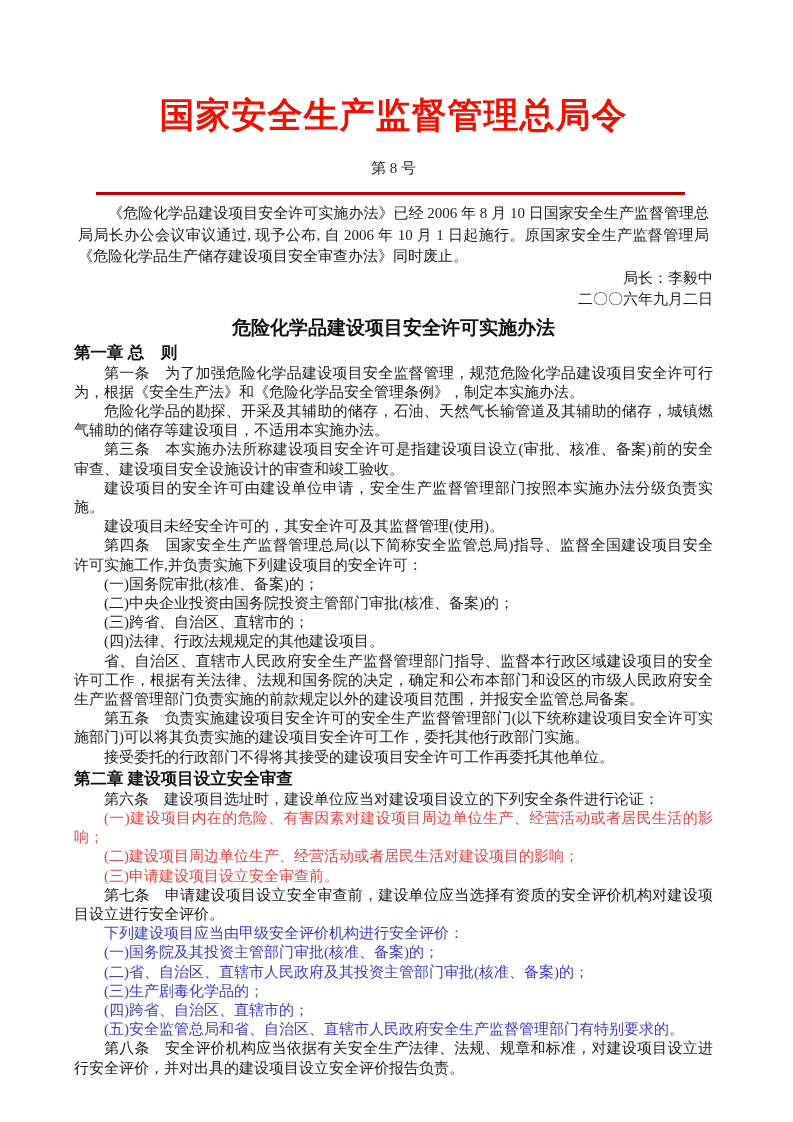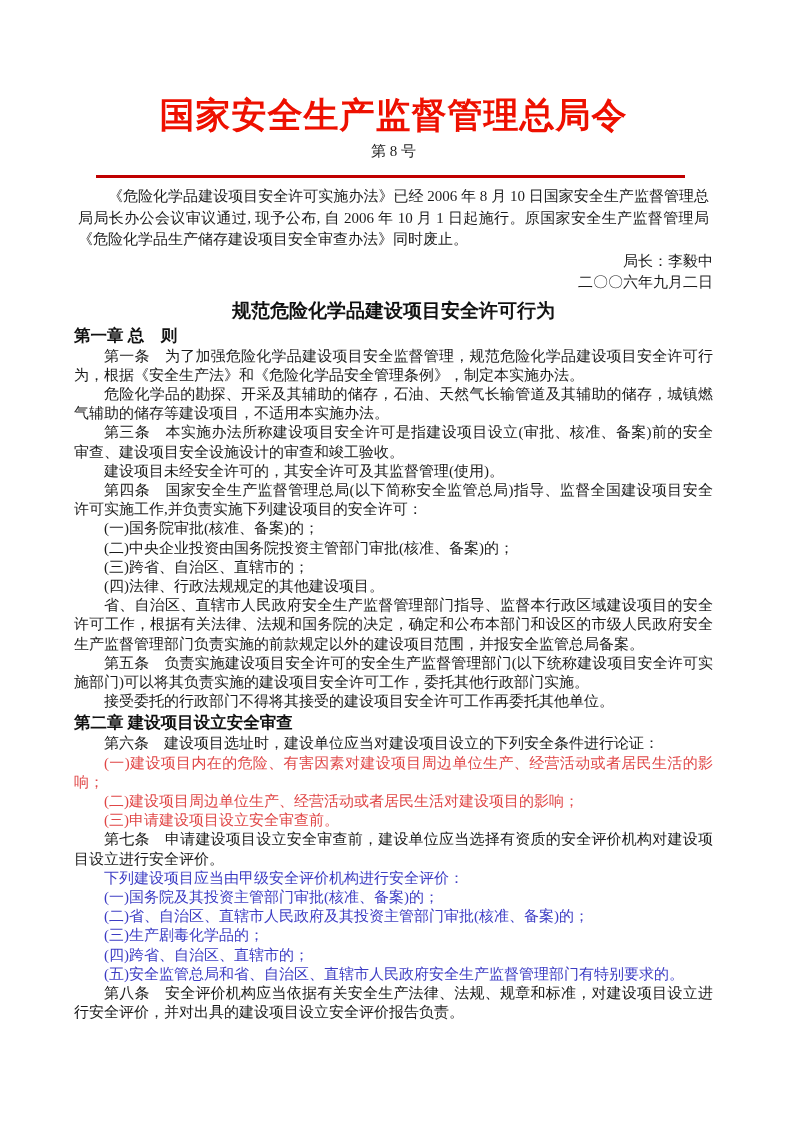--- a/index.html
+++ b/index.html
@@ -13,47 +13,48 @@
     width:793px;height:1122px;overflow:hidden;
     font-family:"Liberation Serif","DejaVu Serif",serif;
     color:#1b1b1b;
   }
   .page{box-sizing:border-box;width:789px;height:1122px;padding:96px 76px 0 74px;background:#ffffff;}
   .order-title{
     margin:0;text-align:center;font-weight:700;
     font-size:35px;line-height:40px;letter-spacing:1px;
     color:var(--title-red);
   }
-  .order-number{margin-top:5px;text-align:center;font-size:15px;line-height:20px;color:#222222;}
+  .order-number{margin-top:22px;text-align:center;font-size:15px;line-height:20px;color:#222222;}
   .red-rule{height:0;border:none;border-top:3px solid var(--rule-red);margin:14px 28px 0 22px;}
   .preamble{margin:8px 4px 0;font-size:15px;line-height:21.5px;text-align:justify;text-indent:2em;}
   .sig{font-size:15px;line-height:21.5px;text-align:right;font-family:Liberation Serif, serif;}
   .reg-title{margin:4px 0 0;text-align:center;font-size:19px;line-height:26px;font-weight:700;color:#111111;}
   .chapter-heading{margin:0;font-size:16.5px;line-height:23px;font-weight:700;color:#111111;}
   .para{margin:0;font-size:15px;line-height:19.2px;text-align:justify;text-indent:2em;}
   .c-black{color:#1b1b1b;}
   .c-red{color:var(--em-red);}
   .c-blue{color:var(--em-blue);}
 </style>
 </head>
 <body>
 
 <div class="page">
   <h1 class="order-title">国家安全生产监督管理总局令</h1>
   <div class="order-number">第 8 号</div>
   <hr class="red-rule">
   <p class="preamble">《危险化学品建设项目安全许可实施办法》已经 2006 年 8 月 10 日国家安全生产监督管理总局局长办公会议审议通过, 现予公布, 自 2006 年 10 月 1 日起施行。原国家安全生产监督管理局《危险化学品生产储存建设项目安全审查办法》同时废止。</p>
   <div class="sig">局长：李毅中</div>
   <div class="sig">二〇〇六年九月二日</div>
-  <h2 class="reg-title">规范危险化学品建设项目安全许可行为</h2>
+  <h2 class="reg-title">危险化学品建设项目安全许可实施办法</h2>
   <div>
       <h3 class="chapter-heading">第一章 总　则</h3>
       <p class="para c-black">第一条　为了加强危险化学品建设项目安全监督管理，规范危险化学品建设项目安全许可行为，根据《安全生产法》和《危险化学品安全管理条例》，制定本实施办法。</p>
       <p class="para c-black">危险化学品的勘探、开采及其辅助的储存，石油、天然气长输管道及其辅助的储存，城镇燃气辅助的储存等建设项目，不适用本实施办法。</p>
       <p class="para c-black">第三条　本实施办法所称建设项目安全许可是指建设项目设立(审批、核准、备案)前的安全审查、建设项目安全设施设计的审查和竣工验收。</p>
+      <p class="para c-black">建设项目的安全许可由建设单位申请，安全生产监督管理部门按照本实施办法分级负责实施。</p>
       <p class="para c-black">建设项目未经安全许可的，其安全许可及其监督管理(使用)。</p>
       <p class="para c-black">第四条　国家安全生产监督管理总局(以下简称安全监管总局)指导、监督全国建设项目安全许可实施工作,并负责实施下列建设项目的安全许可：</p>
       <p class="para c-black">(一)国务院审批(核准、备案)的；</p>
       <p class="para c-black">(二)中央企业投资由国务院投资主管部门审批(核准、备案)的；</p>
       <p class="para c-black">(三)跨省、自治区、直辖市的；</p>
       <p class="para c-black">(四)法律、行政法规规定的其他建设项目。</p>
       <p class="para c-black">省、自治区、直辖市人民政府安全生产监督管理部门指导、监督本行政区域建设项目的安全许可工作，根据有关法律、法规和国务院的决定，确定和公布本部门和设区的市级人民政府安全生产监督管理部门负责实施的前款规定以外的建设项目范围，并报安全监管总局备案。</p>
       <p class="para c-black">第五条　负责实施建设项目安全许可的安全生产监督管理部门(以下统称建设项目安全许可实施部门)可以将其负责实施的建设项目安全许可工作，委托其他行政部门实施。</p>
       <p class="para c-black">接受委托的行政部门不得将其接受的建设项目安全许可工作再委托其他单位。</p>
       <h3 class="chapter-heading">第二章 建设项目设立安全审查</h3>

